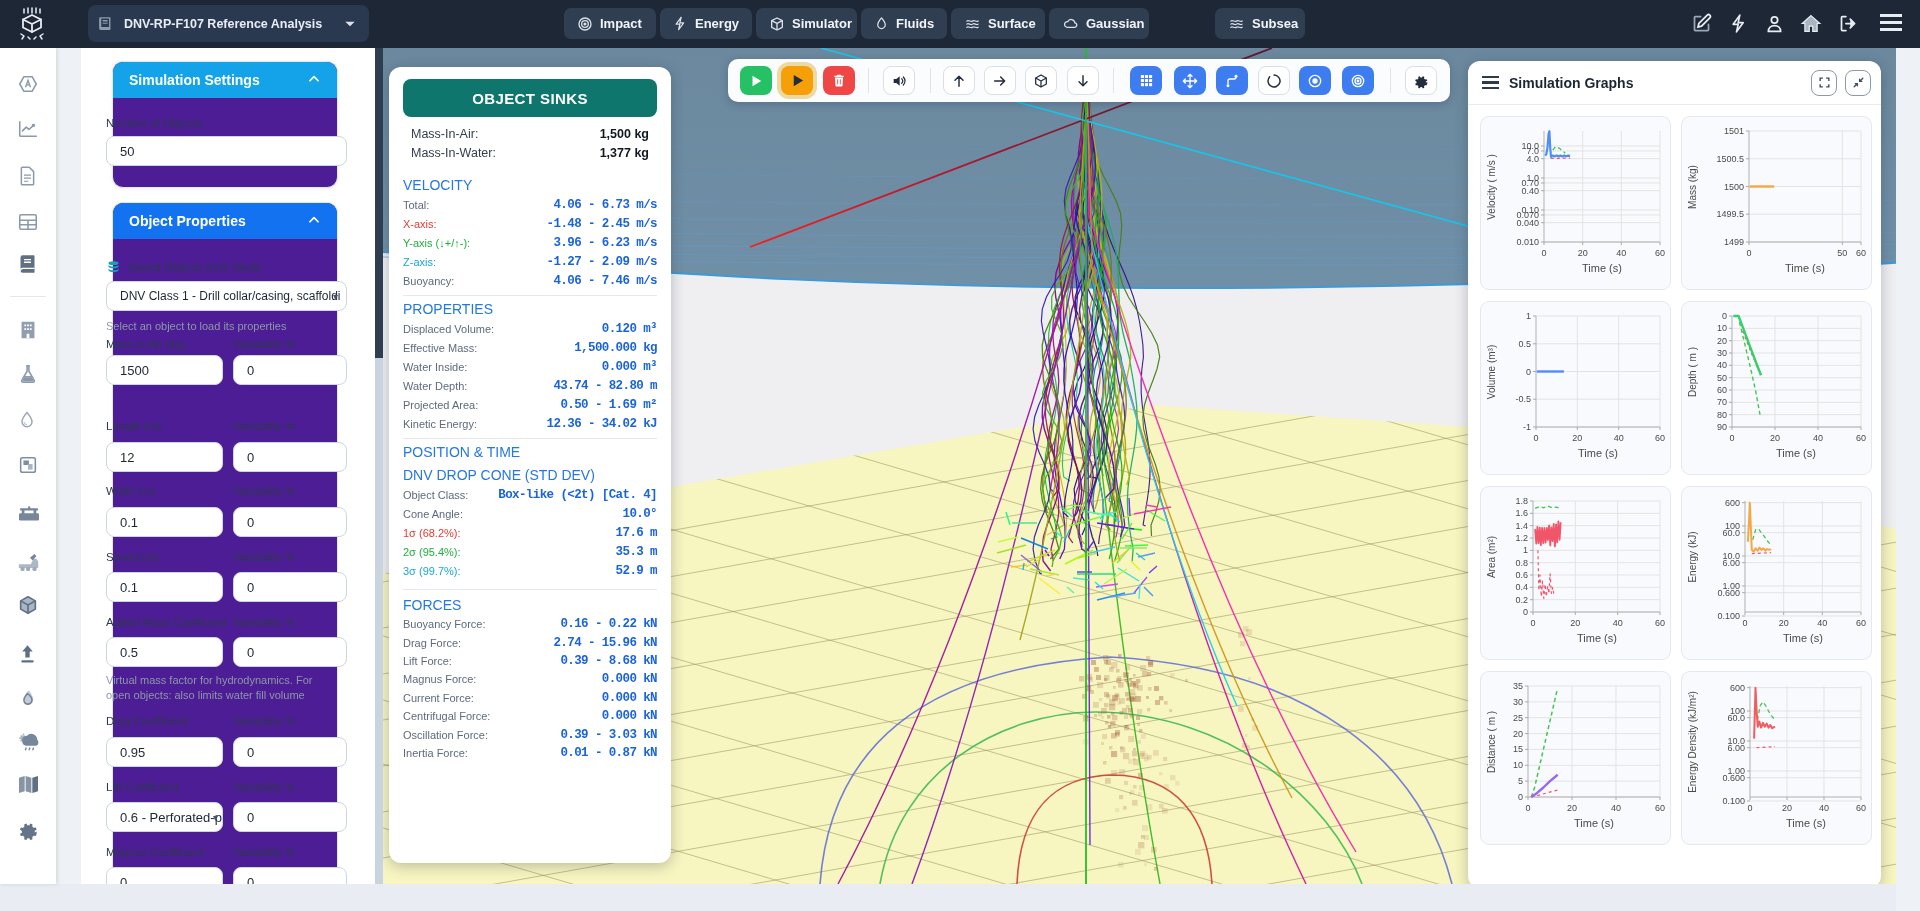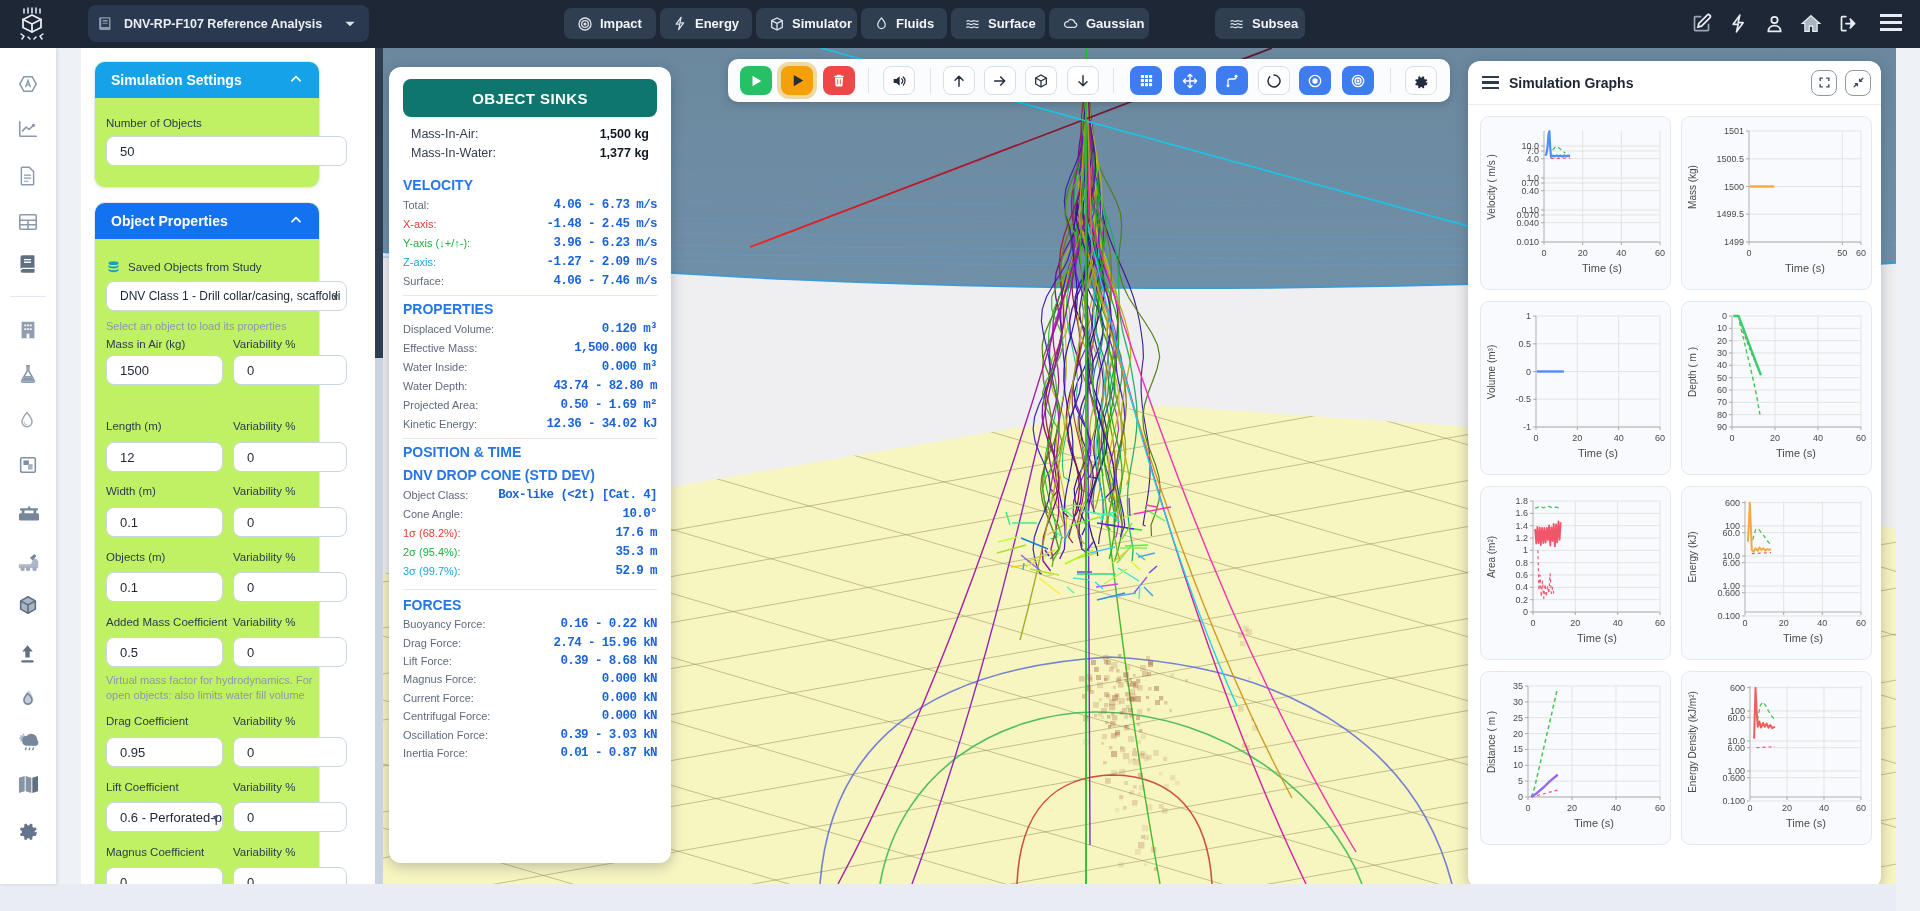--- a/index.html
+++ b/index.html
@@ -12,42 +12,42 @@
 #projsel { position:absolute; left:88px; top:5px; width:281px; height:37px; background:#2b3950; border-radius:8px; color:#e8edf4; font-size:12.5px; font-weight:bold; white-space:nowrap; display:flex; align-items:center; padding:0 12px 0 9px; }
 .topico { position:absolute; top:13px; }
 
 #sidebar { position:absolute; left:0; top:48px; width:56px; height:836px; background:#ffffff; box-shadow:1px 0 4px rgba(30,41,59,.14); z-index:40; }
 .sico { position:absolute; left:17px; }
 
 #leftpanel { position:absolute; left:56px; top:48px; width:327px; height:836px; background:#eef1f6; z-index:30; }
 #leftinner { position:absolute; left:25px; top:0; width:294px; height:836px; background:#ffffff; }
 #lscroll { position:absolute; left:319px; top:0; width:8px; height:836px; background:#c9d4e0; }
 #lthumb { position:absolute; left:0; top:0; width:8px; height:310px; background:#2e3d50; }
-.card { position:absolute; left:38px; width:226px; background:#bef264; border:1px solid #e2e9f2; border-radius:11px; box-shadow:0 1px 4px rgba(30,40,60,.07); }
+.card { position:absolute; left:56px; width:226px; background:#4c1d95; border:1px solid #e2e9f2; border-radius:11px; box-shadow:0 1px 4px rgba(30,40,60,.07); }
 .cardhead { height:36px; border-radius:10px 10px 0 0; color:#fff; font-size:14px; font-weight:bold; display:flex; align-items:center; padding:0 16px; }
 .chev { margin-left:auto; font-size:13px; font-weight:bold; }
 .flabel { position:absolute; font-size:11.5px; color:#2e3a4d; }
 .fhelp { position:absolute; font-size:11px; color:#8d97a8; line-height:14.5px; }
 .inp { position:absolute; height:30px; background:#fff; border:1px solid #ccd6e2; border-radius:8px; font-size:13px; color:#1c2534; display:flex; align-items:center; padding:0 13px; }
 
 #canvas { position:absolute; left:383px; top:48px; width:1513px; height:836px; background:#efeff1; overflow:hidden; }
 
 #toolbar { position:absolute; left:728px; top:59px; width:722px; height:43px; background:#fbfcfe; border-radius:10px; box-shadow:0 2px 8px rgba(30,40,60,.25); z-index:20; }
 .tbtn { position:absolute; top:7px; width:32px; height:29px; border-radius:8px; display:flex; align-items:center; justify-content:center; }
 .tbtn.white { background:#fff; border:1px solid #d7dfe9; }
 .tbtn.blue { background:#3e7df0; }
 .tdiv { position:absolute; top:9px; width:1px; height:25px; background:#dde4ec; }
 
 #results { position:absolute; left:389px; top:67px; width:282px; height:796px; background:#fff; border-radius:12px; box-shadow:0 3px 14px rgba(30,40,60,.28); z-index:15; padding:0 14px; }
 #results .hdr { height:37px; display:flex; align-items:center; border-bottom:1px solid #e8edf3; }
 #results .hdr .title { font-size:13px; font-weight:bold; color:#1c2534; margin-left:10px; white-space:nowrap; }
 #objsinks { margin-top:12px; height:38px; background:#0f766e; border-radius:8px; color:#fff; font-weight:bold; font-size:15px; display:flex; align-items:center; justify-content:center; letter-spacing:.4px; }
 .massrow { display:flex; font-size:12.5px; color:#333d4d; padding:0 8px; }
 .massrow b { margin-left:auto; color:#101722; }
-.sect { font-size:14px; font-weight:bold; color:#2577e6; height:17px; }
+.sect { font-size:14px; font-weight:normal; color:#2577e6; height:17px; }
 .rrow { display:flex; align-items:center; height:19px; font-size:11px; color:#5e6a7c; }
 .frows .rrow { height:18.4px; }
 .rrow .lab { font-size:11px; color:#5e6a7c; }
 .rrow .val { margin-left:auto; font-family:"Liberation Mono",monospace; font-weight:bold; font-size:12.5px; color:#1a63d8; letter-spacing:-0.6px; }
 .rdiv { border-top:1px solid #e4e9f0; margin:5px 0; }
 
 #graphs { position:absolute; left:1468px; top:61px; width:413px; height:827px; background:#fff; border-radius:12px; box-shadow:0 3px 14px rgba(30,40,60,.28); z-index:15; }
 #graphs .hdr { height:44px; display:flex; align-items:center; padding:0 10px 0 14px; border-bottom:1px solid #e8edf3; }
 #graphs .hdr .title { font-size:14px; font-weight:bold; color:#1c2534; margin-left:10px; }
 .gbtn { width:26px; height:26px; border:1px solid #8b99ab; border-radius:8px; display:flex; align-items:center; justify-content:center; }
@@ -609,21 +609,21 @@
   <div class="flabel" style="left:50px;top:372px">Length (m)</div>
   <div class="flabel" style="left:177px;top:372px">Variability %</div>
   <div class="inp" style="left:50px;top:394px;width:117px">12</div>
   <div class="inp" style="left:177px;top:394px;width:114px">0</div>
 
   <div class="flabel" style="left:50px;top:437px">Width (m)</div>
   <div class="flabel" style="left:177px;top:437px">Variability %</div>
   <div class="inp" style="left:50px;top:459px;width:117px">0.1</div>
   <div class="inp" style="left:177px;top:459px;width:114px">0</div>
 
-  <div class="flabel" style="left:50px;top:503px">Objects (m)</div>
+  <div class="flabel" style="left:50px;top:503px">Saved (m)</div>
   <div class="flabel" style="left:177px;top:503px">Variability %</div>
   <div class="inp" style="left:50px;top:524px;width:117px">0.1</div>
   <div class="inp" style="left:177px;top:524px;width:114px">0</div>
 
   <div class="flabel" style="left:50px;top:568px">Added Mass Coefficient</div>
   <div class="flabel" style="left:177px;top:568px">Variability %</div>
   <div class="inp" style="left:50px;top:589px;width:117px">0.5</div>
   <div class="inp" style="left:177px;top:589px;width:114px">0</div>
   <div class="fhelp" style="left:50px;top:625px;width:230px">Virtual mass factor for hydrodynamics. For open objects: also limits water fill volume</div>
 
@@ -761,21 +761,21 @@
       </div>
       <div class="rrow">
         <span class="lab" style="color:#1faf3c">Y-axis (↓+/↑-):</span>
         <span class="val">3.96 - 6.23 m/s</span>
       </div>
       <div class="rrow">
         <span class="lab" style="color:#17a8d8">Z-axis:</span>
         <span class="val">-1.27 - 2.09 m/s</span>
       </div>
       <div class="rrow">
-        <span class="lab">Surface:</span>
+        <span class="lab">Buoyancy:</span>
         <span class="val">4.06 - 7.46 m/s</span>
       </div>
     </div>
   <div class="rdiv"></div>
   <div class="sect">PROPERTIES</div>
   <div style="margin-top:1px">
       <div class="rrow">
         <span class="lab">Displaced Volume:</span>
         <span class="val">0.120 m³</span>
       </div>

